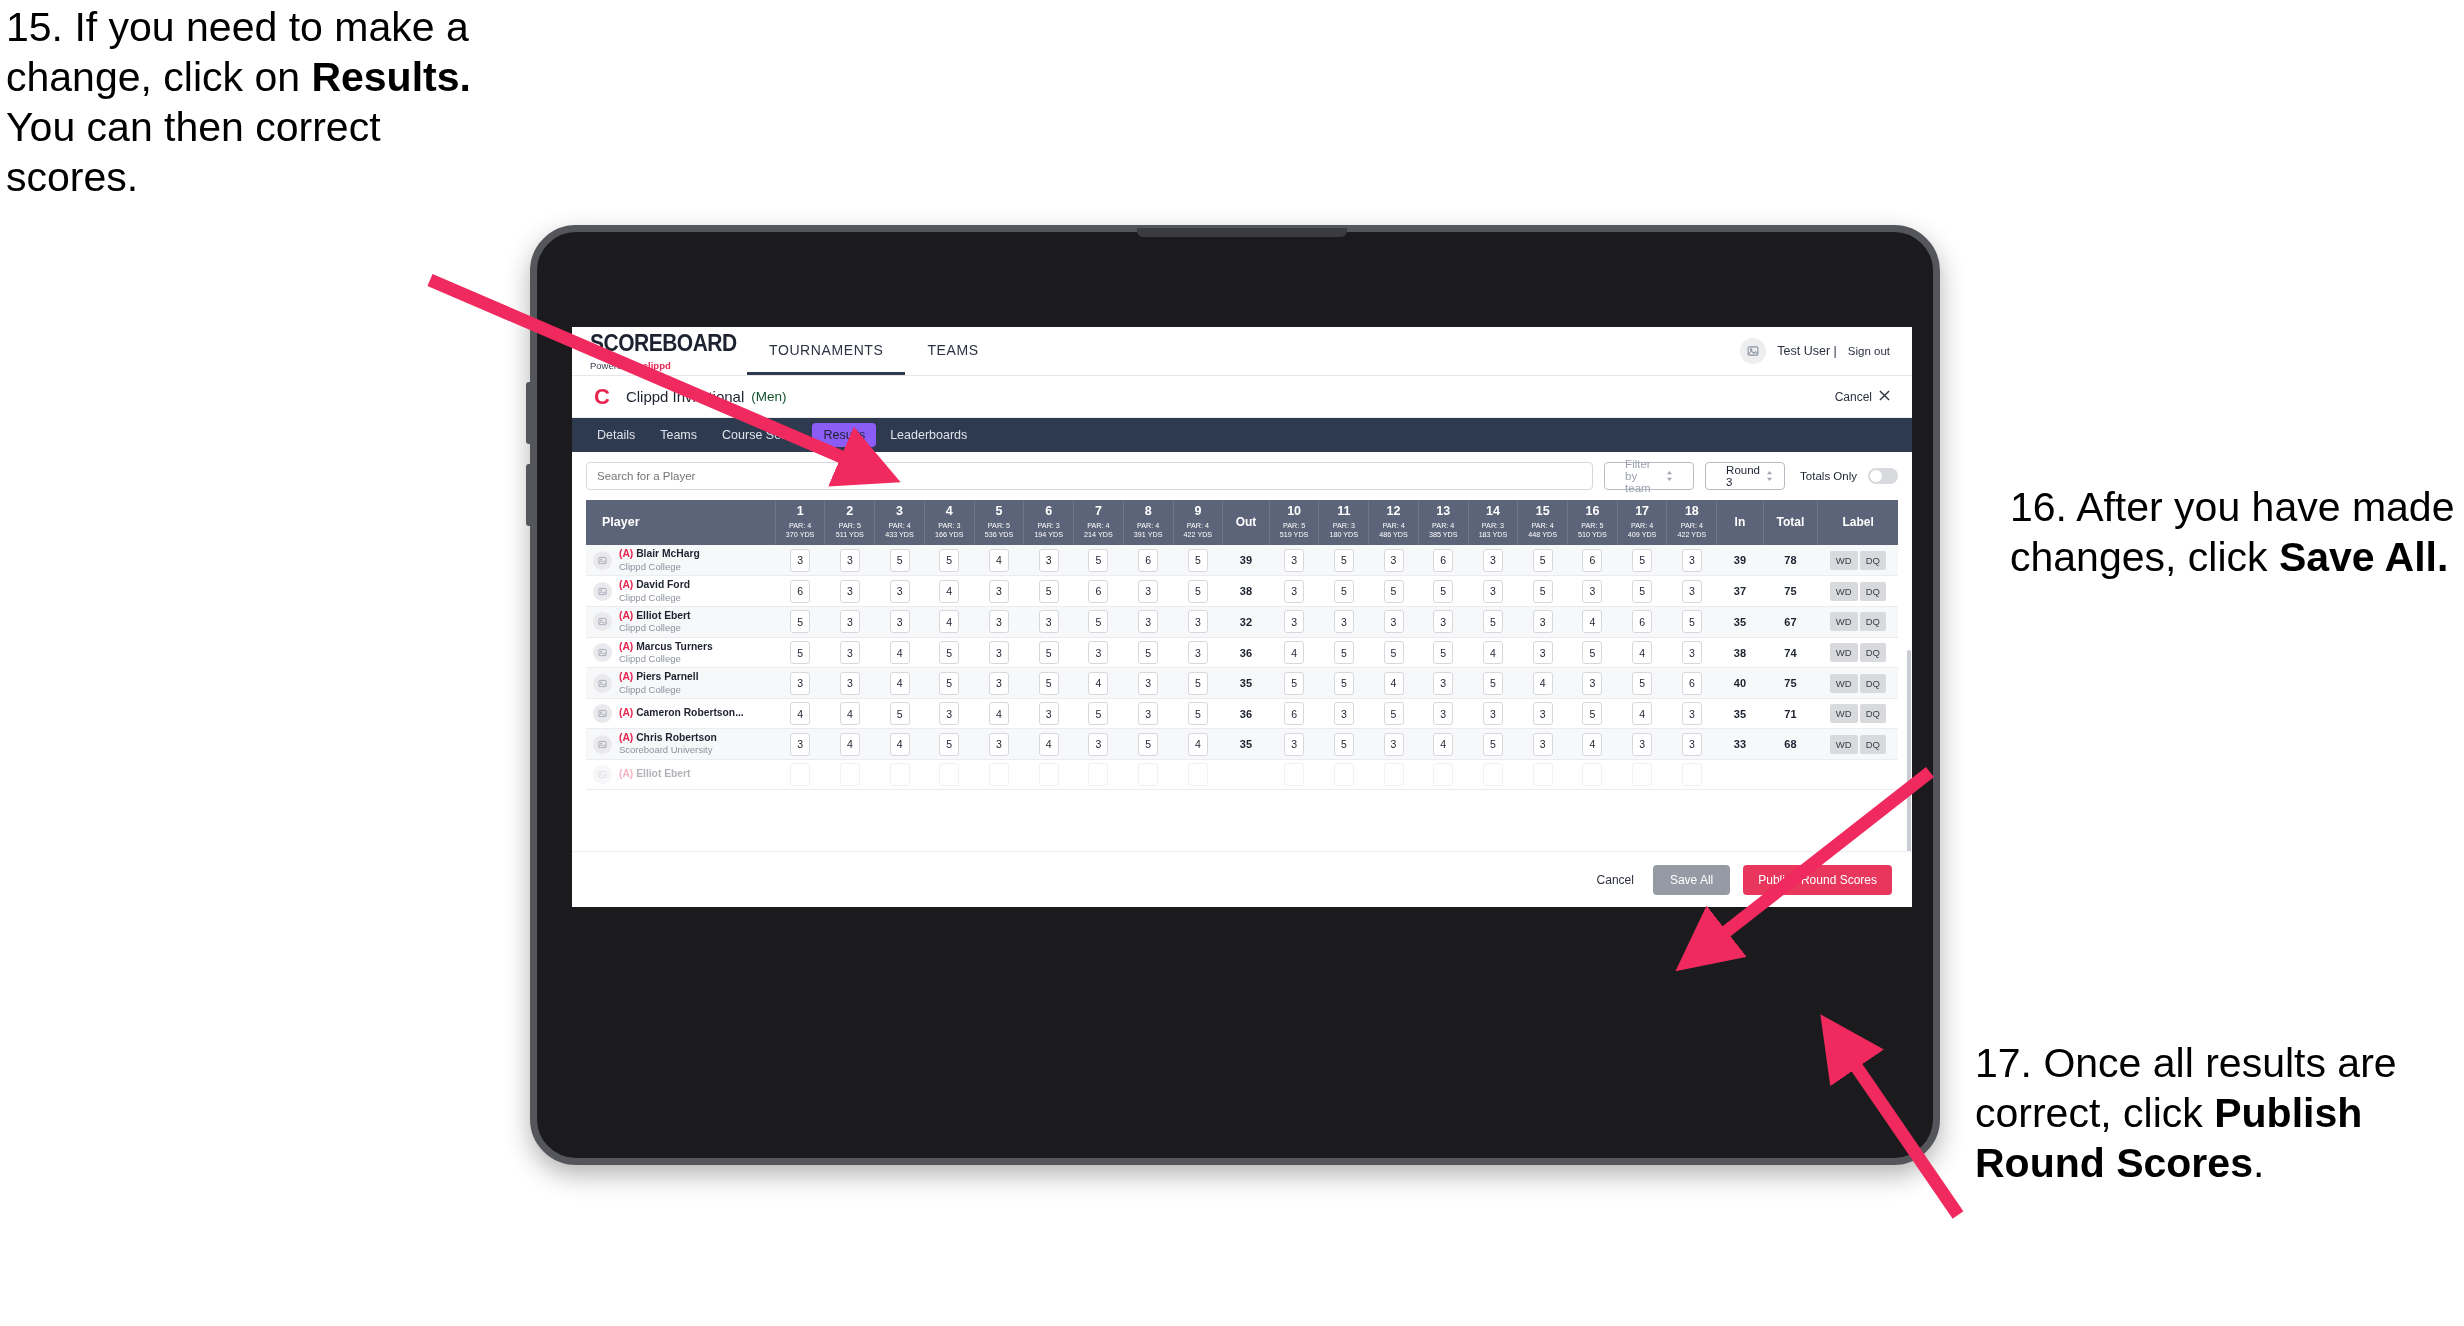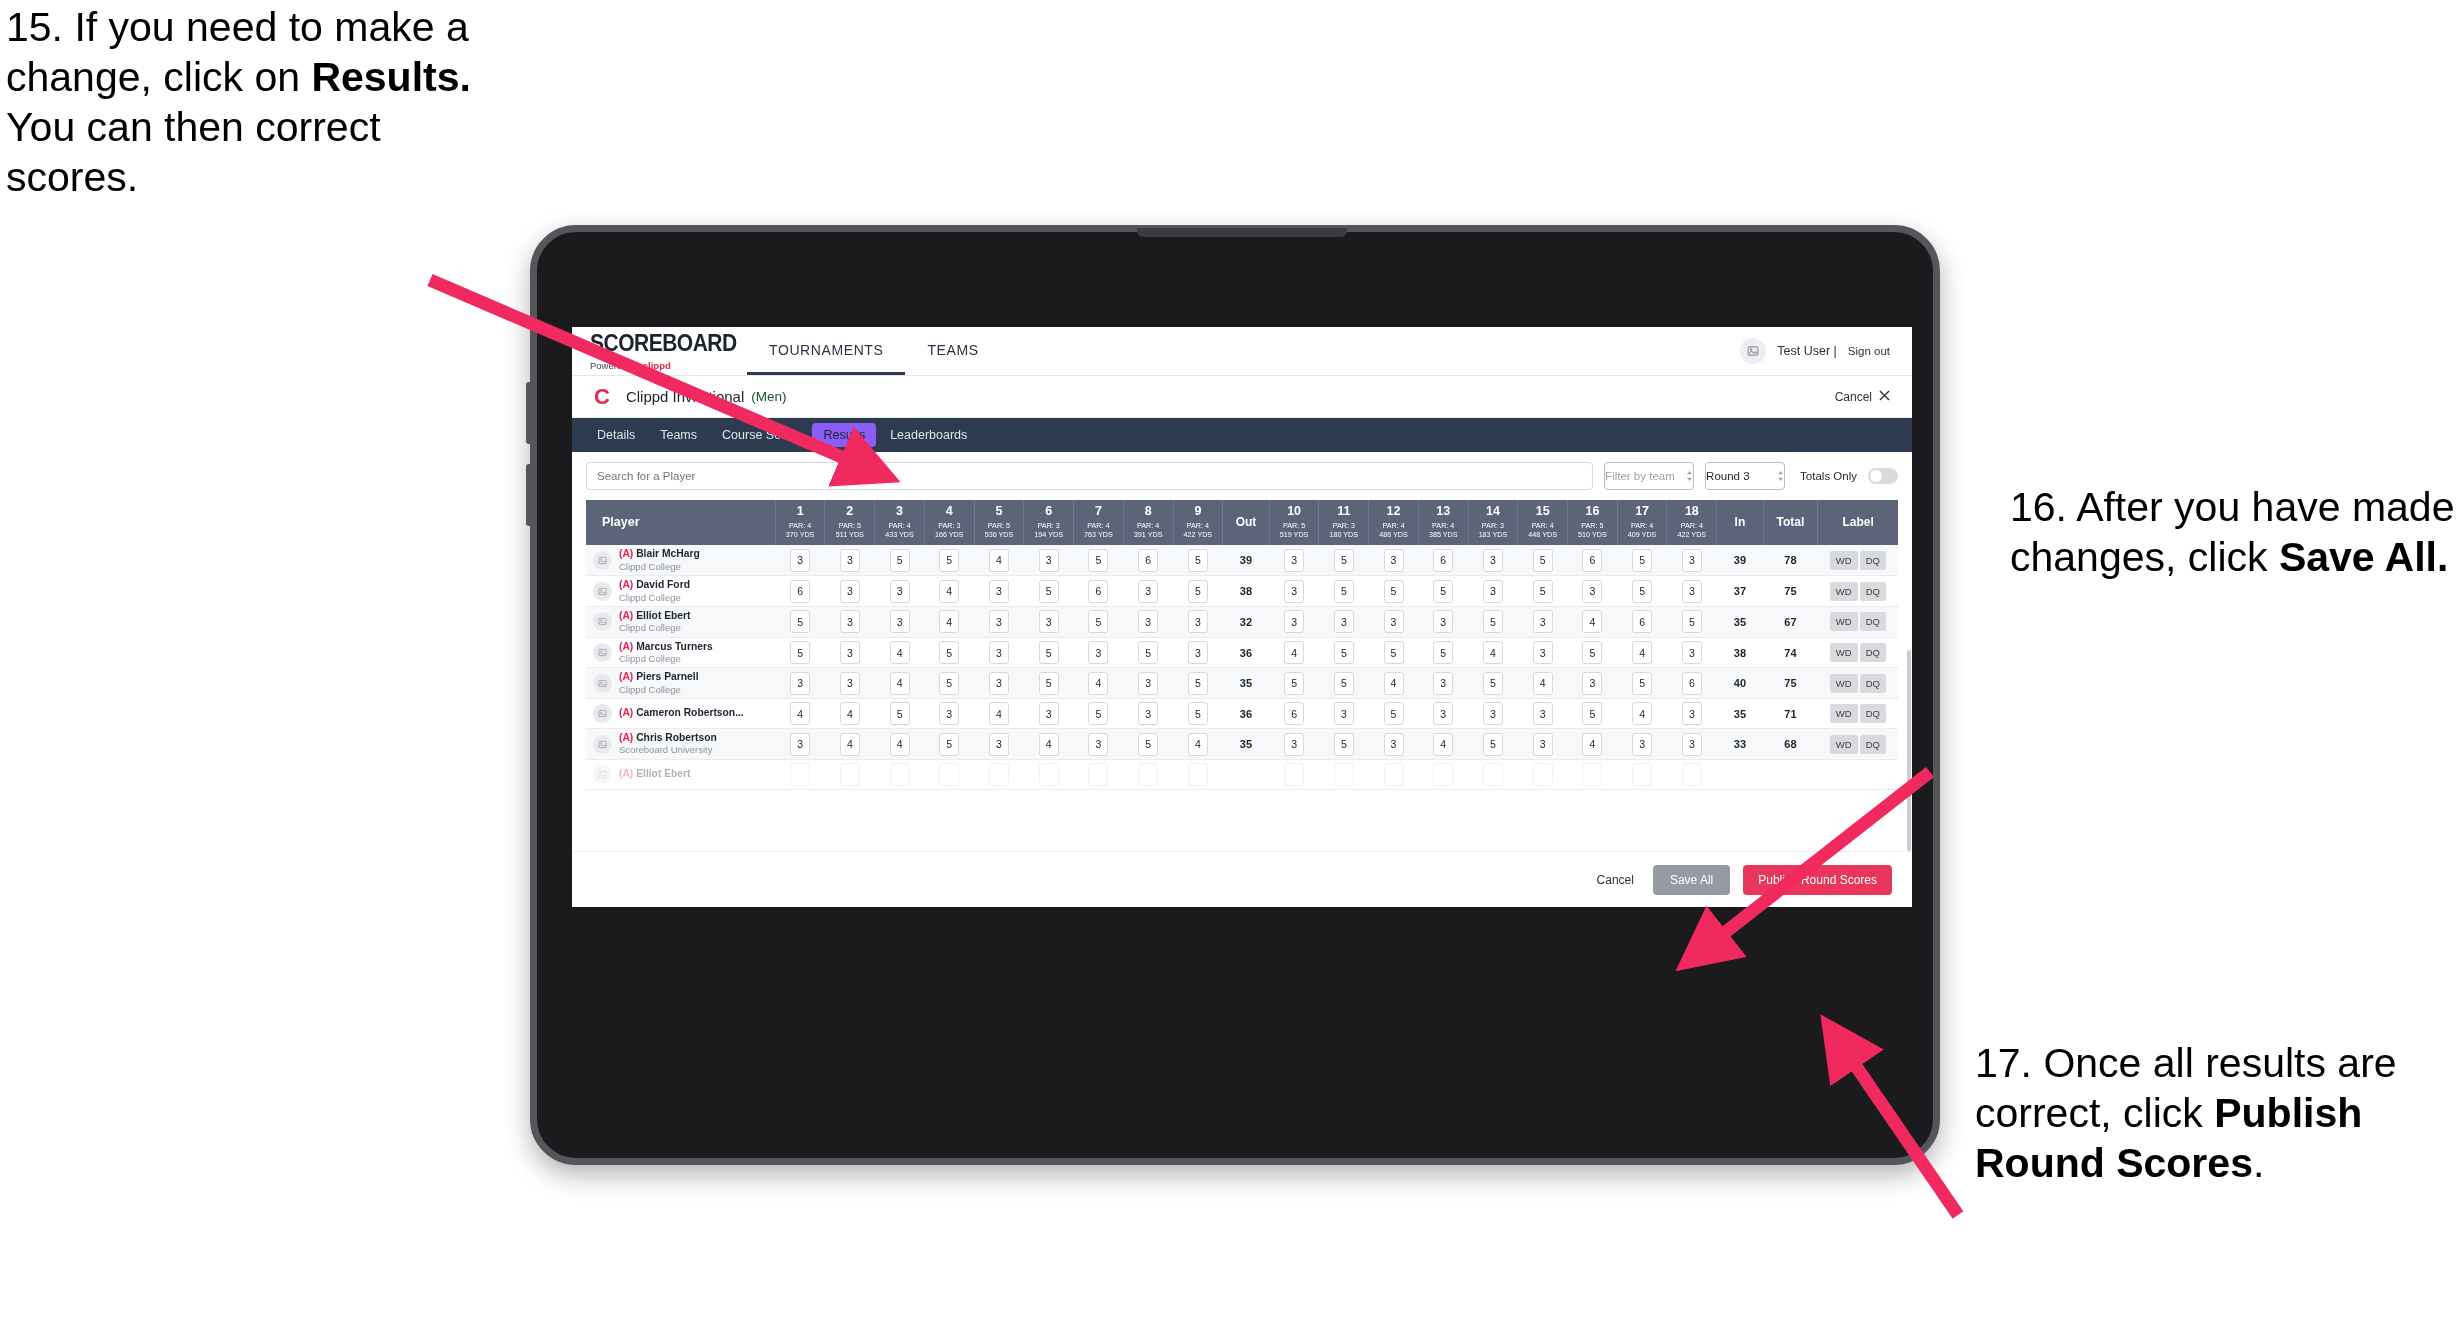--- a/index.html
+++ b/index.html
@@ -113,21 +113,21 @@
     background: #fff; padding: 10px 14px; display: flex; align-items: center; gap: 11px;
   }
   #search-input {
     flex: 1; height: 28px; border: 1px solid #d6d8dd; border-radius: 4px;
     font-size: 11.5px; color: #9aa0ad; padding: 0 10px;
     font-family: "Liberation Sans", sans-serif; background: #fff;
   }
   .sel-box {
     height: 28px; border: 1px solid #b9bcc4; border-radius: 4px;
     display: flex; align-items: center; justify-content: space-between;
-    padding: 0 0; font-size: 11.5px; cursor: pointer; background: #fff;
+    padding: 0 20px; font-size: 11.5px; cursor: pointer; background: #fff;
   }
   #filter-team { width: 90px; color: #9aa0ad; }
   #round-sel { width: 80px; color: #1d2230; }
   .caret { display: flex; flex-direction: column; gap: 2px; margin-left: 6px; opacity: .65; }
   #totals-label { font-size: 11.5px; color: #1d2230; margin-left: 4px; }
   #totals-toggle {
     width: 30px; height: 16px; border-radius: 8px; background: #d8dade;
     position: relative; cursor: pointer;
   }
   #totals-toggle::after {
@@ -332,21 +332,21 @@
                 <div class="yds">536 YDS</div>
               </th>
             <th class="hole">
                 <div class="num">6</div>
                 <div class="par">PAR: 3</div>
                 <div class="yds">194 YDS</div>
               </th>
             <th class="hole">
                 <div class="num">7</div>
                 <div class="par">PAR: 4</div>
-                <div class="yds">763 YDS</div>
+                <div class="yds">214 YDS</div>
               </th>
             <th class="hole">
                 <div class="num">8</div>
                 <div class="par">PAR: 4</div>
                 <div class="yds">391 YDS</div>
               </th>
             <th class="hole">
                 <div class="num">9</div>
                 <div class="par">PAR: 4</div>
                 <div class="yds">422 YDS</div>

